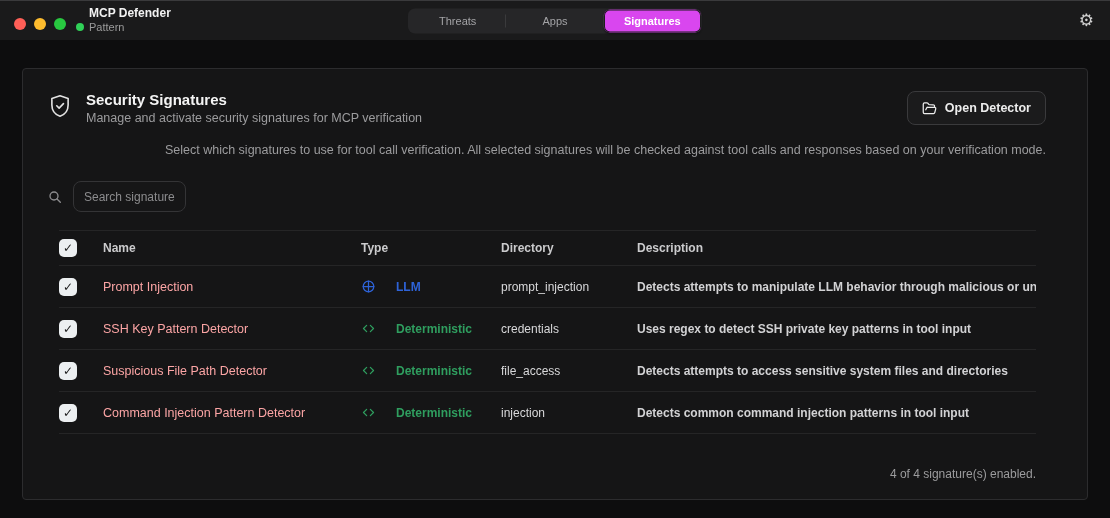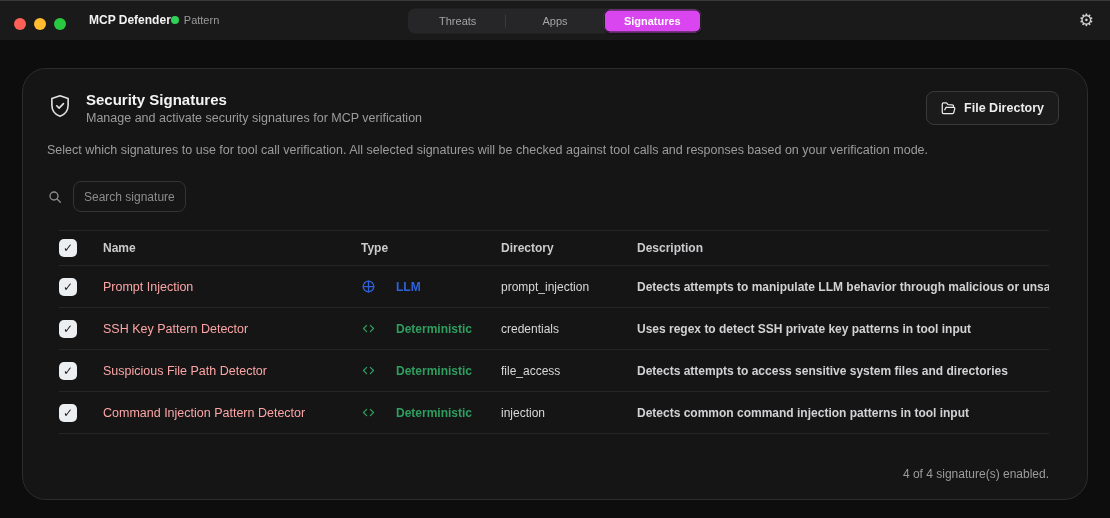--- a/index.html
+++ b/index.html
@@ -15,21 +15,21 @@
     height:40px; background:#1a1a1b;
     border-top:1px solid #3a3a3c;
     display:flex; align-items:center; position:relative;
     padding:0 14px;
   }
   .traffic { display:flex; gap:8px; align-items:center; margin-top:6px; }
   .tl { width:12px; height:12px; border-radius:50%; }
   .tl.red { background:#ff5f57; }
   .tl.yellow { background:#febc2e; }
   .tl.green { background:#28c840; }
-  .app-title-block { margin-left:10px; display:flex; line-height:1.15; }
+  .app-title-block { margin-left:10px; display:flex; flex-direction:column; line-height:1.15; }
   .app-title { font-size:12px; font-weight:700; color:#f2f2f2; margin-left:13px; }
   .status-row { display:flex; align-items:center; gap:5px; }
   .status-dot { width:8px; height:8px; border-radius:50%; background:#30d158; }
   .status-label { font-size:11px; color:#9b9b9b; }
 
   .segmented {
     position:absolute; left:50%; top:50%; transform:translate(-50%,-50%);
     display:flex; width:294px; height:25px; background:#262628;
     border-radius:7px; padding:1px; align-items:stretch;
   }
@@ -47,38 +47,38 @@
     content:""; position:absolute; right:0; top:5px; bottom:5px; width:1px; background:#3a3a3c;
   }
   .gear {
     margin-left:auto; font-size:17px; color:#cfcfcf;
     font-family:"DejaVu Sans",sans-serif; line-height:1; padding:2px;
   }
 
   
   .main { padding:28px 22px 0 22px; }
   .card {
-    background:#151516; border:1px solid #2c2c2e; border-radius:24px;
-    min-height:426px; padding:22px 28px 18px 24px;
+    background:#151516; border:1px solid #2c2c2e; border-radius:4px;
+    min-height:426px; padding:22px 41px 18px 24px;
   }
 
   .card-header { display:flex; align-items:flex-start; justify-content:space-between; }
   .card-header-left { display:flex; gap:13px; align-items:flex-start; }
   .shield-wrap { margin-top:2px; }
   .card-title { font-size:15px; font-weight:700; color:#f4f4f4; }
   .card-subtitle { font-size:12.5px; color:#9c9c9e; margin-top:3px; }
 
   .open-dir-btn {
     display:flex; align-items:center; gap:8px;
     background:#1b1b1c; border:1px solid #3a3a3c; border-radius:8px;
     height:34px; padding:0 14px; color:#ededed;
     font-size:12.5px; font-weight:700; cursor:default;
   }
 
-  .intro { font-size:12.5px; color:#9c9c9e; margin-top:18px; }
+  .intro { font-size:12.5px; color:#9c9c9e; margin-top:18px;text-align:right; }
 
   .search-row { display:flex; align-items:center; gap:10px; margin-top:24px; }
   .search-input {
     width:113px; height:31px; background:#161617;
     border:1px solid #343436; border-radius:8px;
     color:#e8e8e8; font-size:12px; padding:0 10px;
     font-family:"Liberation Sans","DejaVu Sans",sans-serif; outline:none;
   }
   .search-input::placeholder { color:#8c8c8e; }
 
@@ -152,21 +152,21 @@
           <div class="card-subtitle">Manage and activate security signatures for MCP verification</div>
         </div>
       </div>
 
       <button class="open-dir-btn">
         <span>
           <svg width="15" height="15" viewBox="0 0 24 24" fill="none" stroke="#ededed" stroke-width="2" stroke-linecap="round" stroke-linejoin="round">
             <path d="m6 14 1.45-2.9A2 2 0 0 1 9.24 10H20a2 2 0 0 1 1.94 2.5l-1.55 6a2 2 0 0 1-1.94 1.5H4a2 2 0 0 1-2-2V5c0-1.1.9-2 2-2h3.93a2 2 0 0 1 1.66.9l.82 1.2a2 2 0 0 0 1.66.9H18a2 2 0 0 1 2 2v2"></path>
           </svg>
         </span>
-        <span>File Directory</span>
+        <span>Open Detector</span>
       </button>
     </div>
 
     <div class="intro">Select which signatures to use for tool call verification. All selected signatures will be checked against tool calls and responses based on your verification mode.</div>
 
     <div class="search-row">
       <span>
         <svg width="16" height="16" viewBox="0 0 24 24" fill="none" stroke="#8c8c8e" stroke-width="2" stroke-linecap="round">
           <circle cx="10.5" cy="10.5" r="6"></circle>
             <line x1="15" y1="15" x2="20" y2="20"></line>

